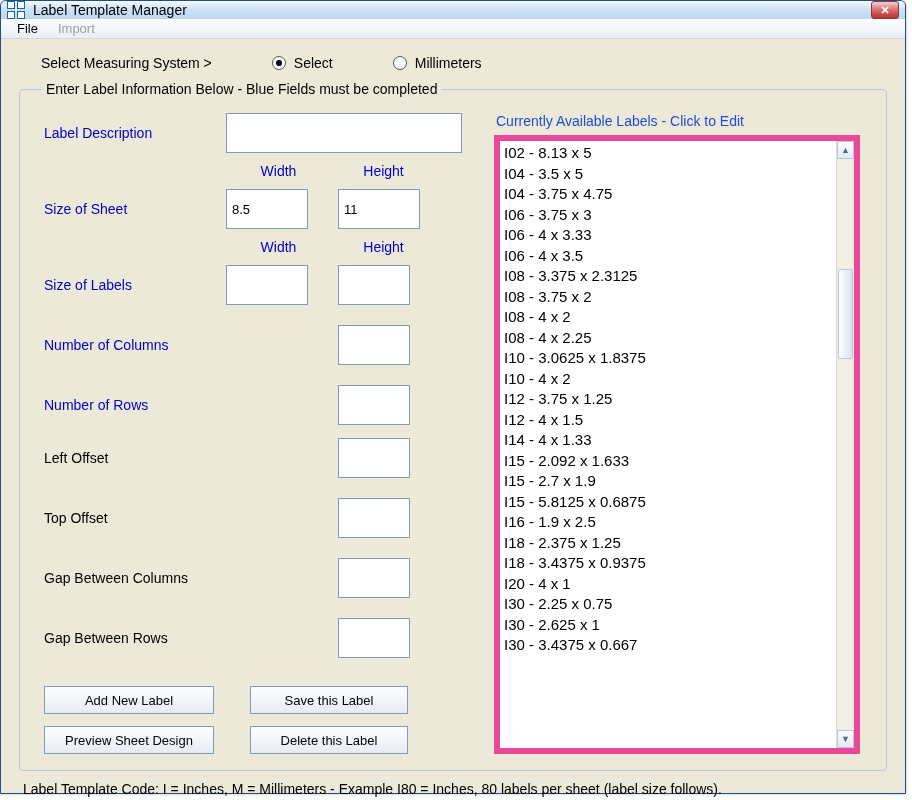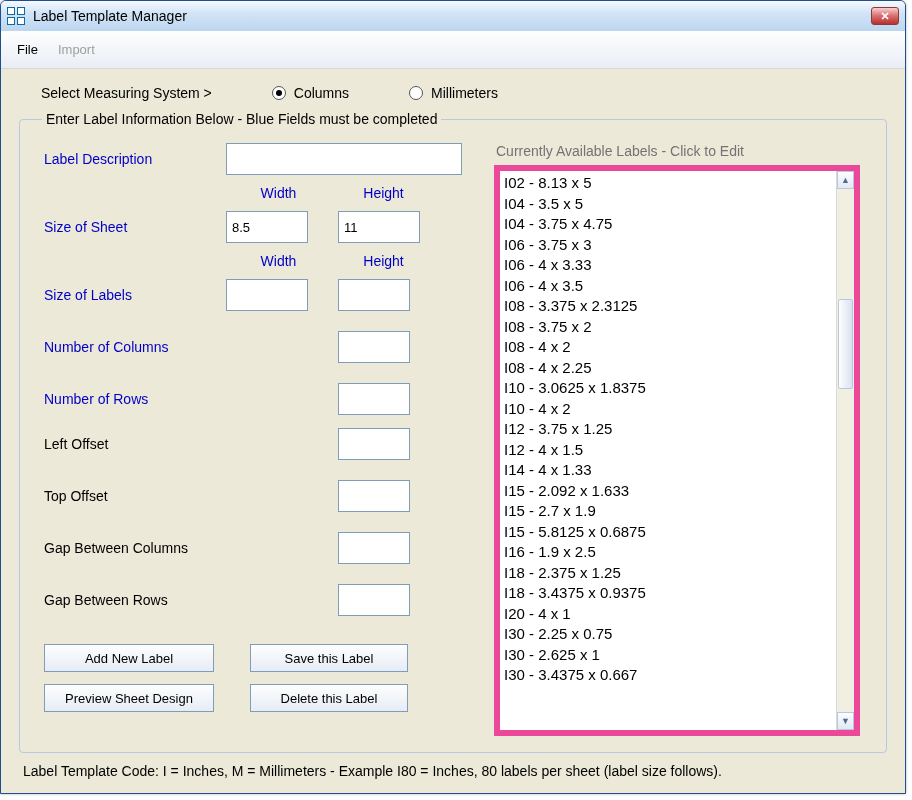--- a/index.html
+++ b/index.html
@@ -123,21 +123,21 @@
     display: flex; align-items: center;
     margin-left: 182px;
     gap: 0;
     padding-right: 40px;
   }
   .col-headers span {
     width: 112px; text-align: center; font-size: 14px;
   }
   .col-headers .blue { color: #0000c8; }
   input.text-input {
-    height: 32px;
+    height: 40px;
     border: 1px solid #7f9db9;
     background: #fff;
     padding: 2px 5px;
     font-size: 13px;
     font-family: inherit;
   }
   .w82 { width: 82px; }
   .w72 { width: 72px; }
   .wdesc { width: 236px; }
   .pair { display: flex; gap: 30px; }
@@ -160,21 +160,21 @@
     text-align: center;
   }
   .btn.small { min-width: 158px; }
   .right-col {
     flex: 1;
     display: flex;
     flex-direction: column;
     padding-right: 10px;
   }
   .right-col .list-title {
-    font-size: 14px; color: #737373;
+    font-size: 14px; color: #1d4ed8;
     margin-bottom: 6px;
     padding-left: 2px;
   }
   .listbox-wrap {
     flex: 1;
     border: 6px solid #ec4899;
     background: #fff;
     display: flex;
     position: relative;
     min-height: 520px;
@@ -240,21 +240,21 @@
     <div class="menu-item menu-disabled">Import</div>
   </div>
 
   <div class="client">
     <div class="measure-row">
       <span>Select Measuring System &gt;</span>
       <div class="radio-group">
         <span class="radio-circle">
             <span class="dot"></span>
           </span>
-        <span>Columns</span>
+        <span>Select</span>
       </div>
       <div class="radio-group">
         <span class="radio-circle"></span>
         <span>Millimeters</span>
       </div>
     </div>
 
     <fieldset class="group">
       <legend>Enter Label Information Below - Blue Fields must be completed</legend>
 

